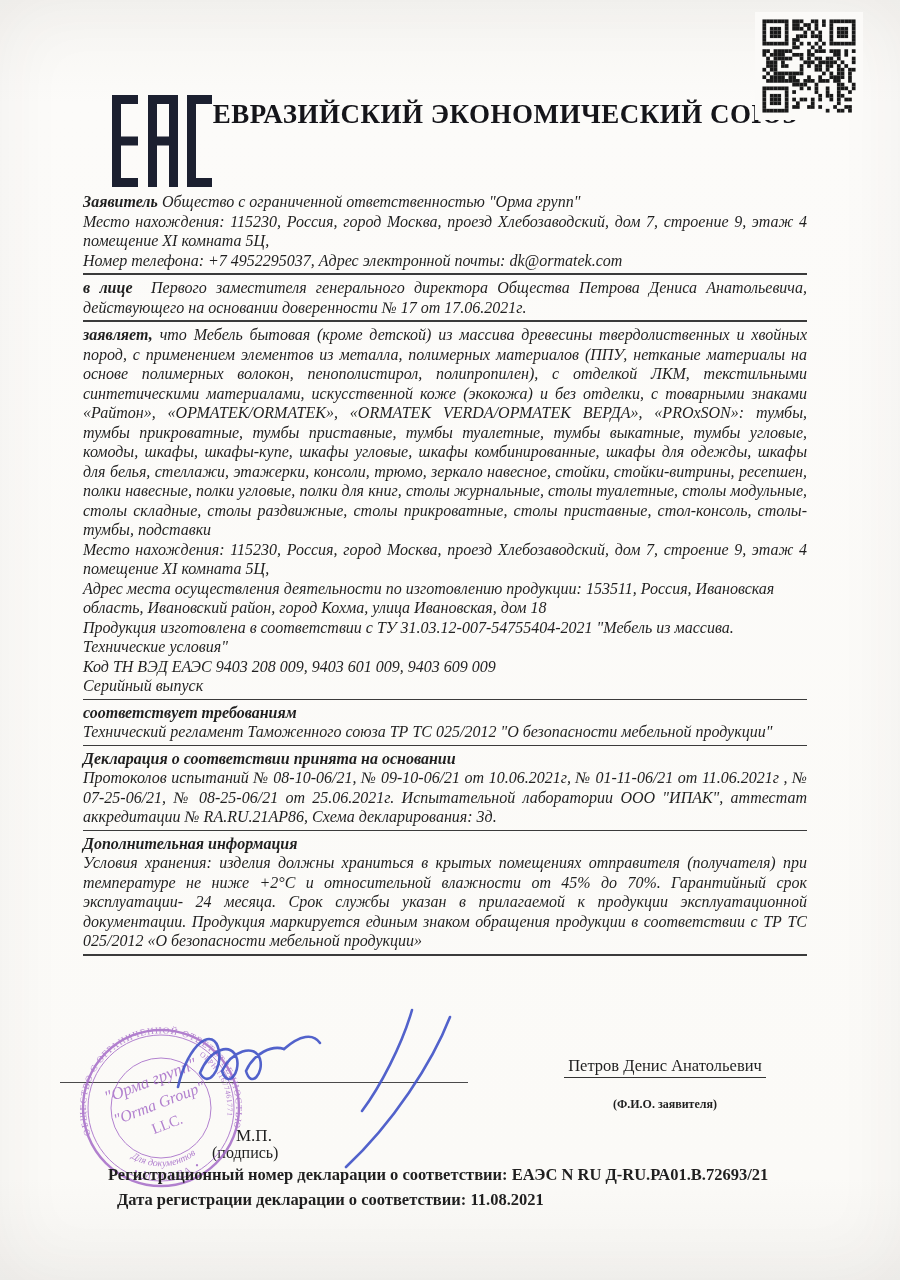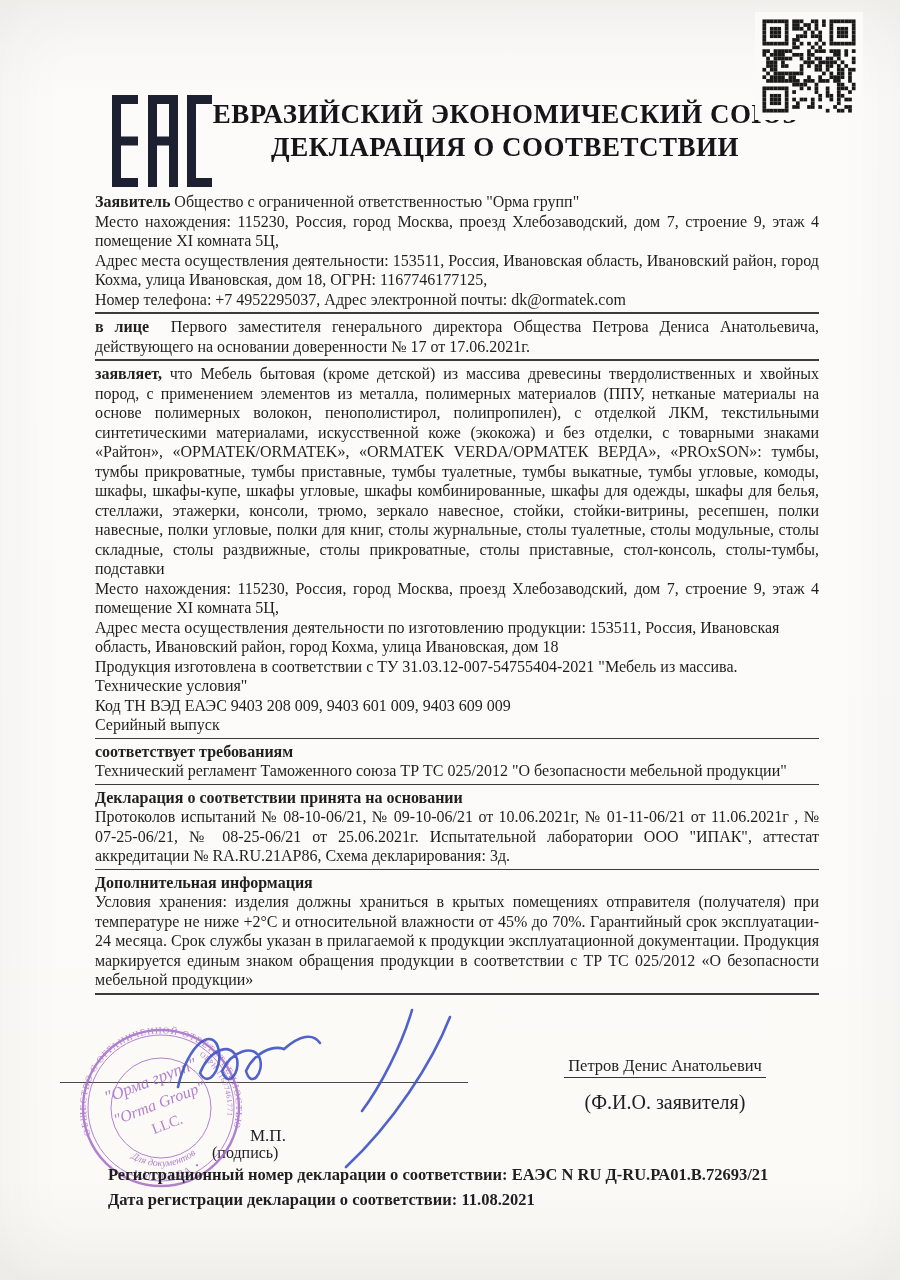--- a/index.html
+++ b/index.html
@@ -17,41 +17,41 @@
   
   .eac-logo{position:absolute;left:112px;top:95px;width:100px;height:92px;}
   .title{
     position:absolute;left:205px;top:98px;width:600px;
     text-align:center;font-weight:bold;font-size:27px;line-height:33px;
     letter-spacing:.5px;color:#15151a;
   }
   .qr{position:absolute;left:753px;top:12px;width:112px;height:108px;}
   
   .content{
-    position:absolute;left:95px;top:192px;width:724px;
-    font-size:16px;line-height:19.5px;
+    position:absolute;left:83px;top:192px;width:724px;
+    font-size:16px;line-height:19.5px;font-style:italic;
   }
   .content p{margin:0;padding:0;text-align:justify;}
   .content p.nojust{text-align:left;}
   .sep{border:0;border-top:2px solid #3b3b3b;margin:3px 0 3px 0;height:0;}
   .sep.thin{border-top-width:1.5px;}
   b.lbl{font-weight:bold;}
   .h-bold{font-weight:bold;text-align:right;}
   
   .sig-line{position:absolute;left:60px;top:1082px;width:408px;border-top:1.6px solid #4a4a4a;}
   .sig-caption{position:absolute;left:212px;top:1144px;font-size:16px;}
-  .mp{position:absolute;left:250px;top:1126px;font-size:17px;}
+  .mp{position:absolute;left:236px;top:1126px;font-size:17px;}
   .fio{position:absolute;left:535px;top:1056px;width:260px;text-align:center;font-size:16.5px;}
   .fio .name{display:inline-block;border-bottom:1.2px solid #333;padding:0 4px 1px 4px;}
-  .fio .cap{margin-top:13px;font-size:20px;}
+  .fio .cap{margin-top:19px;font-size:12px;font-weight:bold;}
   .stamp{position:absolute;left:48px;top:1022px;width:226px;height:172px;opacity:.82;}
   .signature{position:absolute;left:150px;top:1005px;width:340px;height:175px;opacity:.92;}
   
   .footer-reg{position:absolute;left:108px;top:1162px;font-size:16.5px;font-weight:bold;line-height:25px;}
-  .footer-reg .l2{margin-left:0;}
+  .footer-reg .l2{margin-left:9px;}
   .validity{font-weight:bold;}
 </style>
 </head>
 <body>
 
 <div class="page">
 
   <svg class="eac-logo" viewBox="0 0 100 92" aria-hidden="true">
     <g fill="#1c2030">
 
@@ -66,21 +66,20 @@
       <rect x="36" y="41.5" width="30" height="9"></rect>
 
       <rect x="75" y="0" width="9" height="92"></rect>
       <rect x="75" y="0" width="25" height="9"></rect>
       <rect x="75" y="83" width="25" height="9"></rect>
     </g>
   </svg>
 
   <div class="title">
     <div>ЕВРАЗИЙСКИЙ ЭКОНОМИЧЕСКИЙ СОЮЗ</div>
-    <div>ДЕКЛАРАЦИЯ О СООТВЕТСТВИИ</div>
   </div>
 
   <svg id="qr" class="qr" viewBox="0 0 29 29" aria-hidden="true">
       <rect x="0" y="0" width="29" height="29" fill="#fbfaf8"></rect>
       <g fill="#191919">
         <rect x="2" y="2" width="1" height="1"></rect>
         <rect x="3" y="2" width="1" height="1"></rect>
         <rect x="4" y="2" width="1" height="1"></rect>
         <rect x="5" y="2" width="1" height="1"></rect>
         <rect x="6" y="2" width="1" height="1"></rect>
@@ -396,21 +395,20 @@
       </g>
     </svg>
 
   <div class="content">
 
     <p class="nojust">
       <b class="lbl">Заявитель</b>
       <span>Общество с ограниченной ответственностью "Орма групп"</span>
     </p>
     <p>Место нахождения: 115230, Россия, город Москва, проезд Хлебозаводский, дом 7, строение 9, этаж 4 помещение XI комната 5Ц,</p>
-    <p>Адрес места осуществления деятельности: 153511, Россия, Ивановская область, Ивановский район, город Кохма, улица Ивановская, дом 18, ОГРН: 1167746177125,</p>
     <p class="nojust">Номер телефона: +7 4952295037, Адрес электронной почты: dk@ormatek.com</p>
 
     <hr class="sep">
 
     <p>
       <b class="lbl">в лице</b>&nbsp;
       <span>Первого заместителя генерального директора Общества Петрова Дениса Анатольевича, действующего на основании доверенности № 17 от 17.06.2021г.</span>
     </p>
 
     <hr class="sep">

